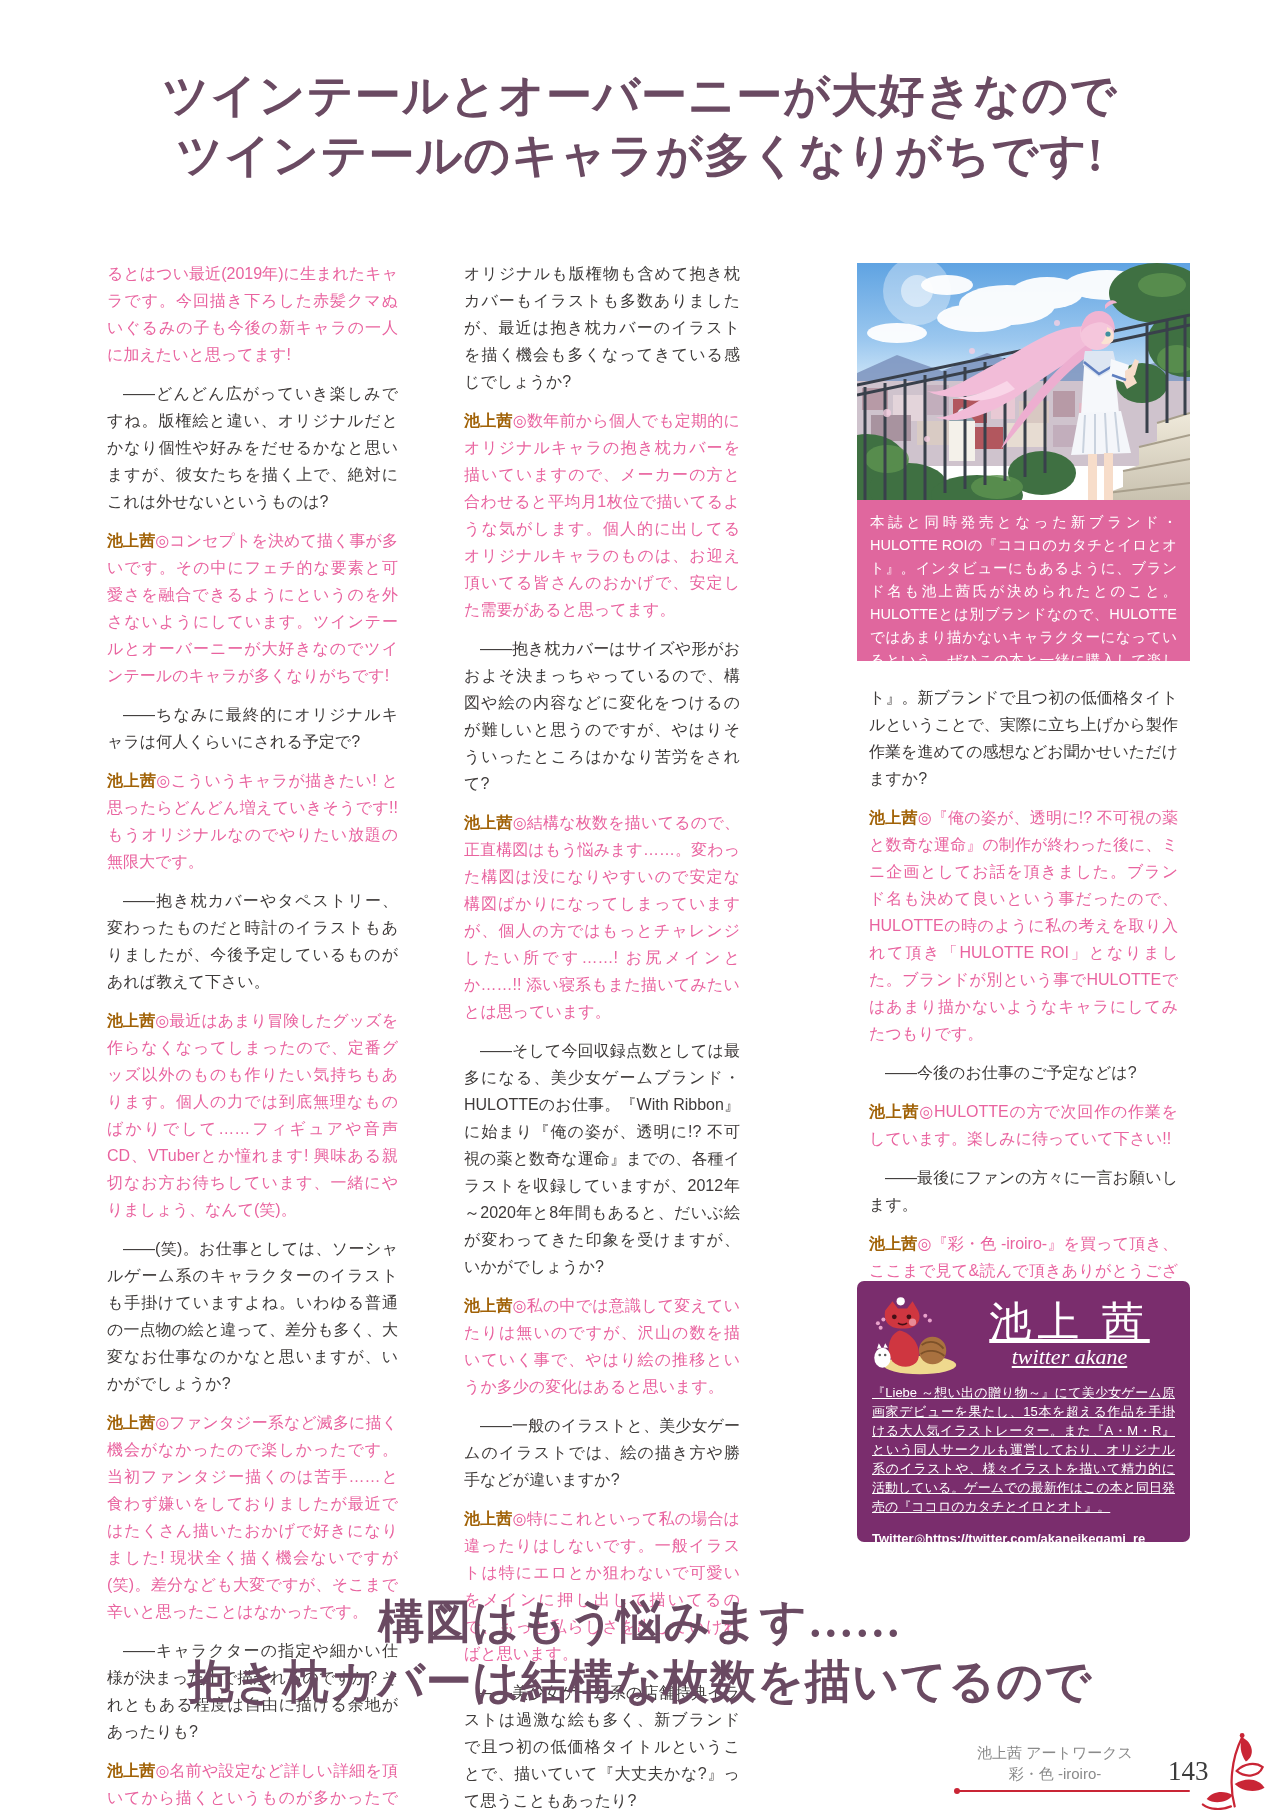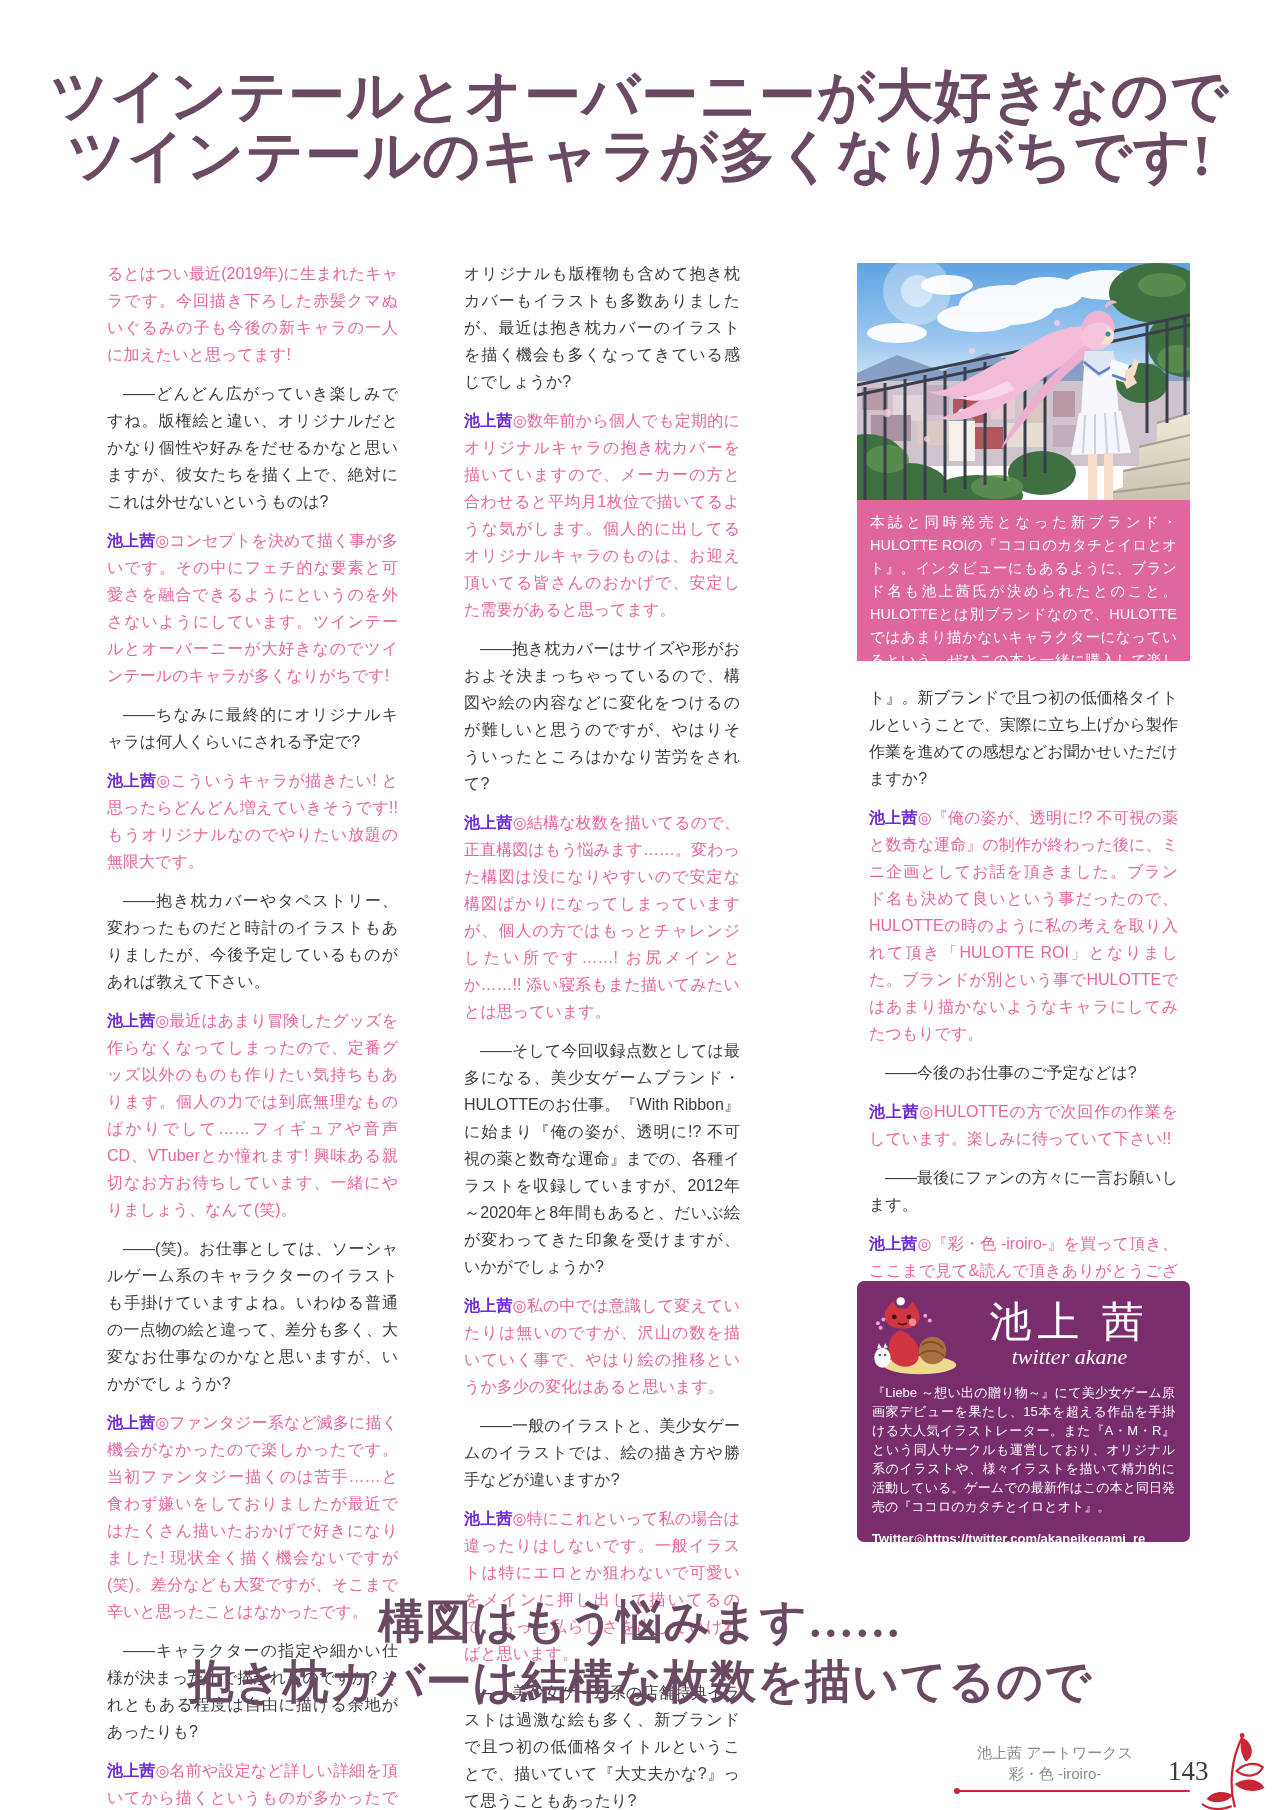--- a/index.html
+++ b/index.html
@@ -7,49 +7,49 @@
     width:1280px;height:1810px;position:relative;background:#ffffff;
     font-family:"Liberation Sans","DejaVu Sans",sans-serif;
     -webkit-font-smoothing:antialiased;overflow:hidden;
   }
   .serif{font-family:"Liberation Serif","DejaVu Serif",serif;margin-top:6px;}
 
   
   .headline{
     position:absolute;left:0;top:66px;width:1280px;text-align:center;
     color:#6a4a62;font-family:"Liberation Serif","DejaVu Serif",serif;
-    font-weight:bold;font-size:57px;line-height:60px;letter-spacing:1px;
+    font-weight:bold;font-size:46px;line-height:60px;letter-spacing:1px;
   }
 
   
   .col{position:absolute;top:248px;font-size:16px;line-height:27px;}
   .col1{left:95px;width:315px;}
   .col2{left:452px;width:300px;}
   .col3wrap{position:absolute;left:857px;top:8px;width:333px;height:1810px;}
   .col3text{position:absolute;left:0;top:664px;width:333px;font-size:16px;line-height:27px;}
   .para{margin:12px;text-align:justify;}
   .q{color:#3e3a39;text-indent:1em;}
   .qc{color:#3e3a39;}
   .a,.ac{color:#e9639f;}
-  .speaker{color:#6d28d9;font-weight:bold;}
+  .speaker{color:#a16207;font-weight:bold;}
 
   
   .artwork{position:absolute;left:0;top:255px;width:333px;height:237px;overflow:hidden;}
 
   
   .caption-box{
     position:absolute;left:0;top:492px;width:333px;height:161px;background:#e0679e;
     box-sizing:border-box;padding:11px 13px;color:#ffffff;
     font-size:14.5px;line-height:23px;text-align:justify;
   }
 
   
   .profile-box{
     position:absolute;left:0;top:1273px;width:333px;height:261px;background:#7a2d6d;
-    border-radius:7px;box-sizing:border-box;padding:12px 15px;color:#ffffff;
+    border-radius:7px;box-sizing:border-box;padding:12px 15px;color:#ffffff;text-decoration:underline;
   }
   .profile-head{display:flex;align-items:center;height:84px;}
   .profile-mascot{width:92px;height:82px;flex:0 0 auto;}
   .profile-names{flex:1;text-align:center;}
   .profile-name{font-family:"Liberation Serif","DejaVu Serif",serif;font-size:42px;line-height:44px;letter-spacing:6px;}
   .profile-romaji{font-family:"Liberation Serif","DejaVu Serif",serif;font-style:italic;font-size:22px;line-height:26px;}
   .profile-bio{margin-top:6px;font-size:13px;line-height:19px;text-align:justify;}
   .profile-twitter{font-size:13px;line-height:19px;font-weight:bold;margin-top:13px;word-break:break-all;}
 
   

